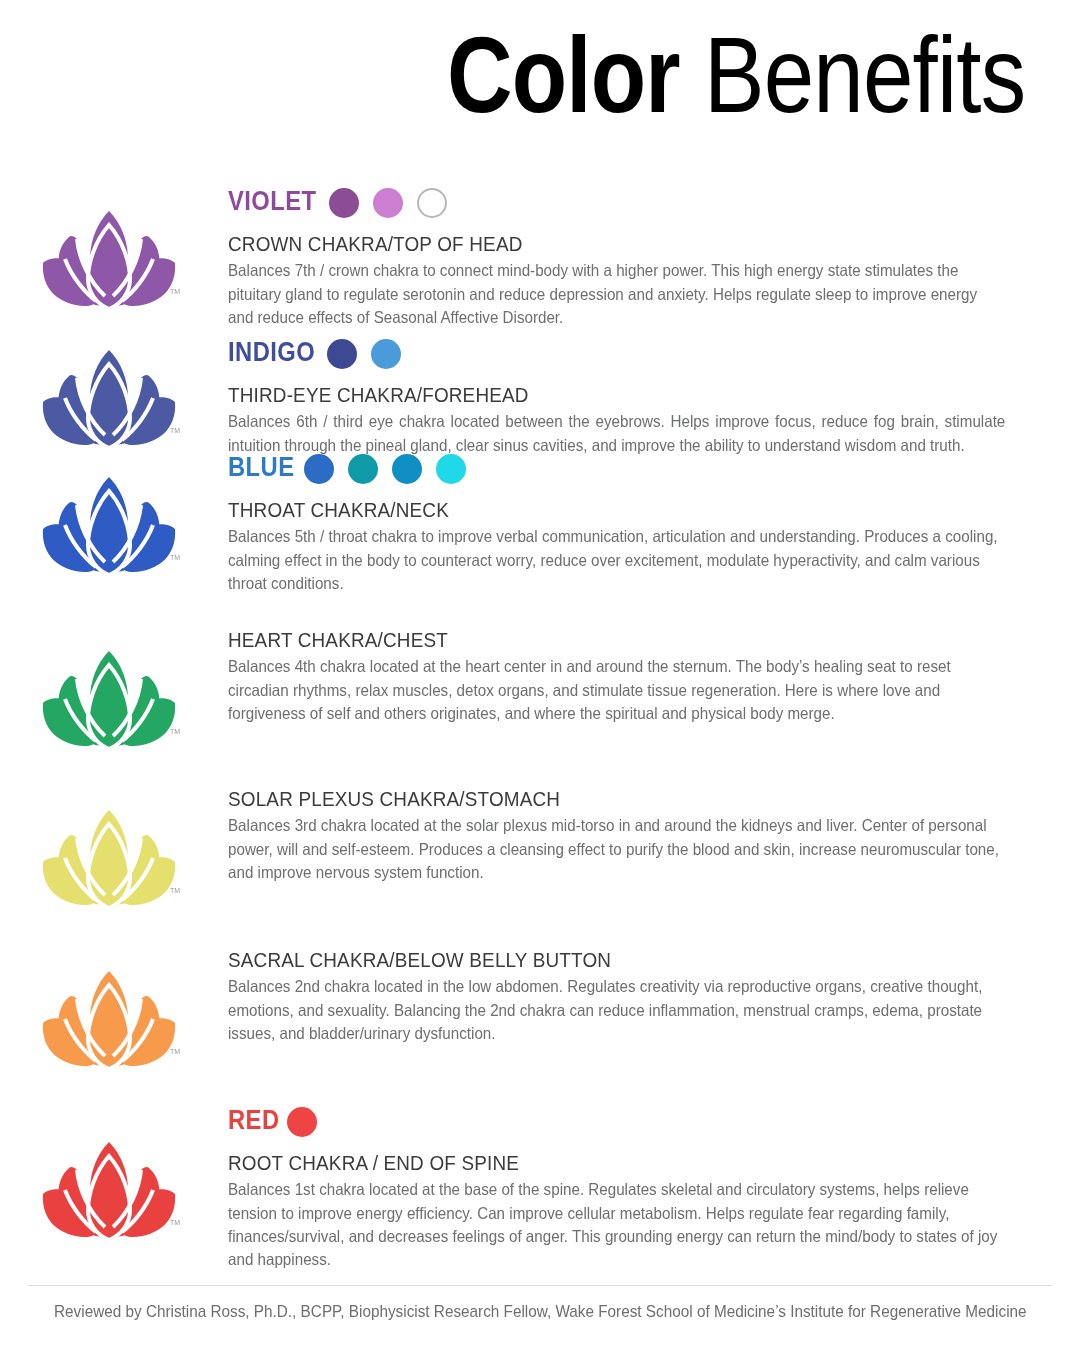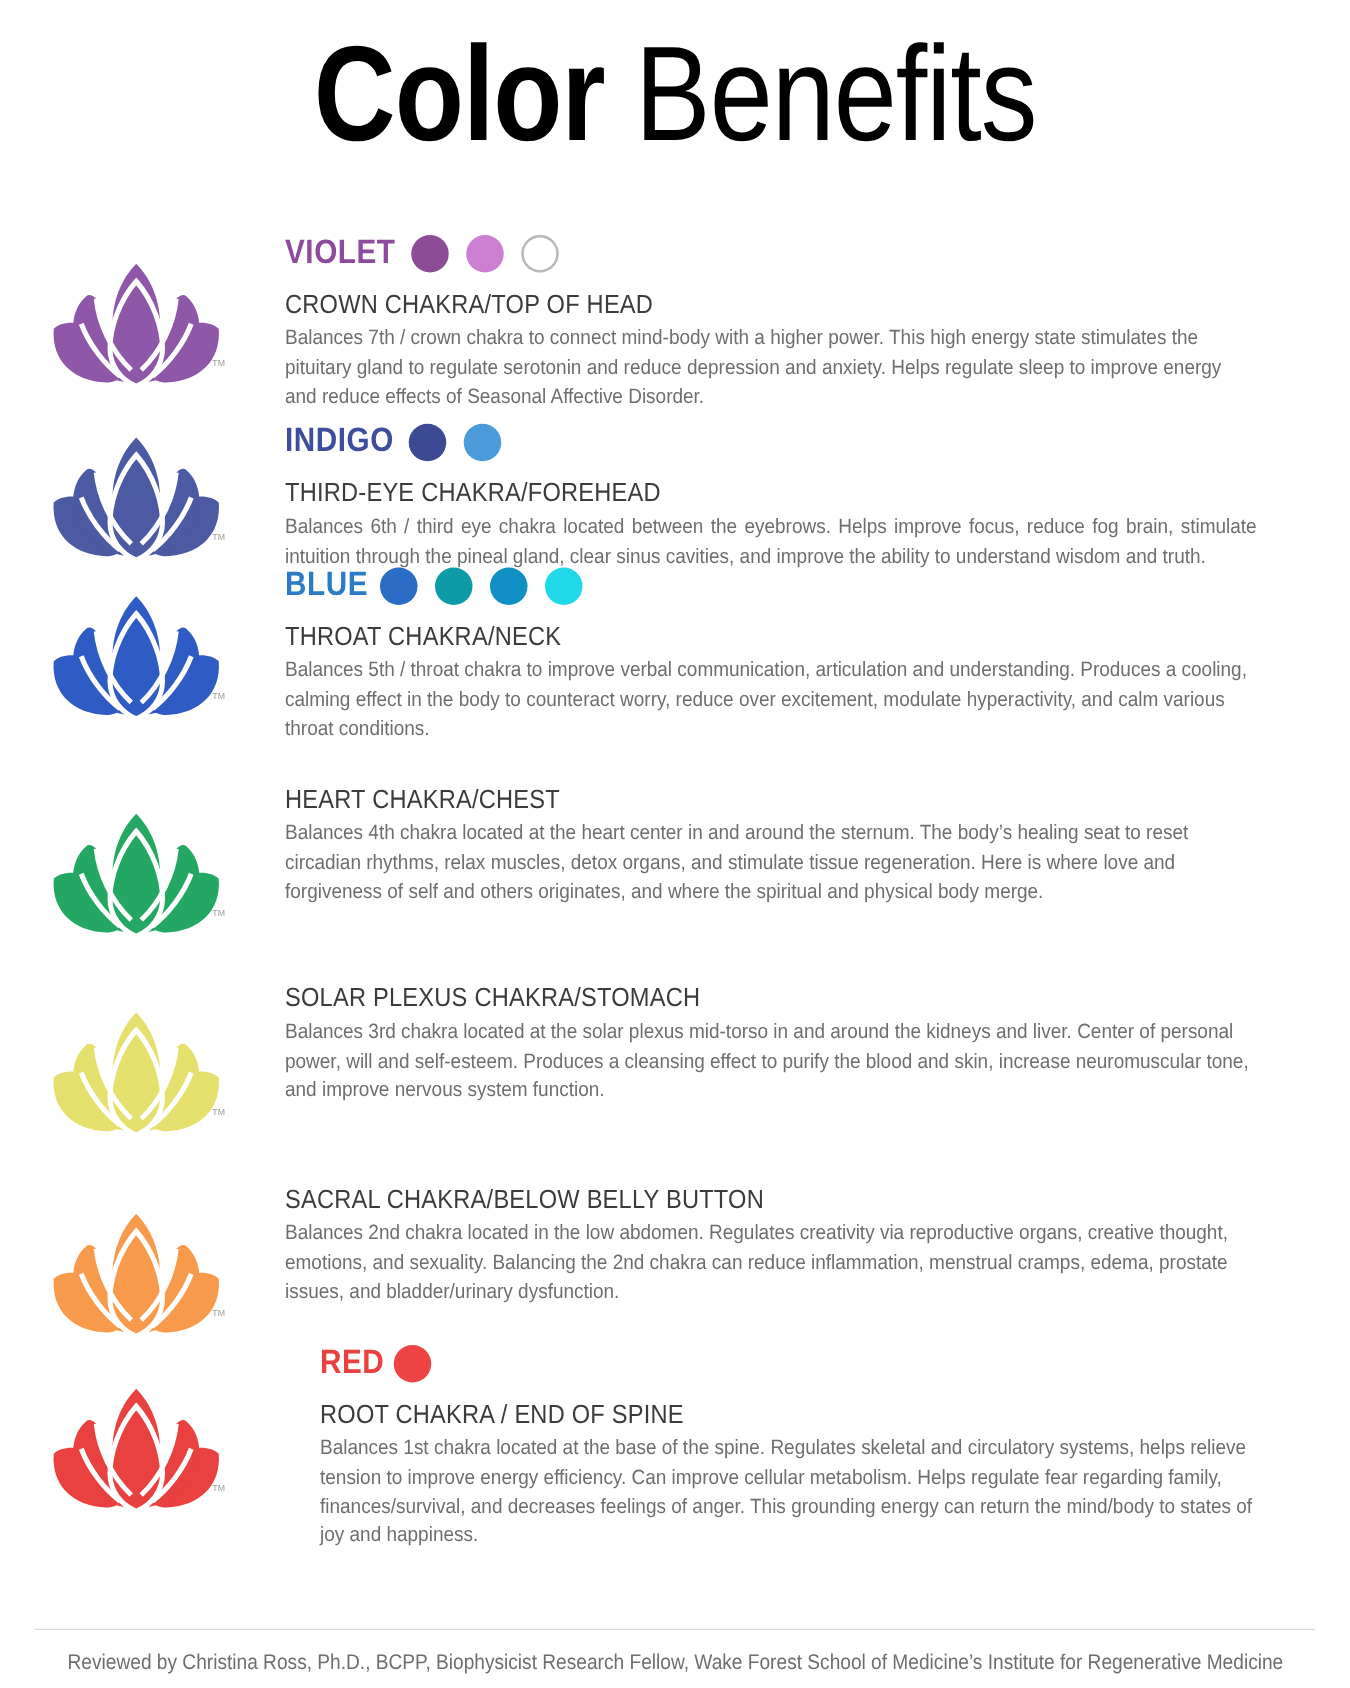--- a/index.html
+++ b/index.html
@@ -12,21 +12,21 @@
     width: 1080px;
     height: 1350px;
     font-family: "Liberation Sans", sans-serif;
     color: #58595b;
     overflow: hidden;
     position: relative;
   }
 
   
   .title-wrap {
-    text-align: center;
+    text-align: right;
     padding-top: 18px;
   }
   .title {
     font-family: "Liberation Sans", sans-serif;
     font-size: 108px;
     line-height: 1.05;
     letter-spacing: -1px;
     color: #000000;
     white-space: nowrap;
     display: inline-block;
@@ -124,21 +124,21 @@
     transform-origin: left top;
     width: 108.6%;
   }
   .body-text.justify { text-align: justify; }
 
   
   .footer {
     position: absolute;
     left: 0;
     right: 0;
-    bottom: 10px;
+    bottom: 28px;
     text-align: left;
   }
   .footer-rule {
     height: 1px;
     background: #d9d9d9;
     margin: 0 28px 16px 28px;
   }
   .footer-text {
     font-size: 17px;
     color: #6d6e70;
@@ -372,21 +372,21 @@
       <path d="M114 52 C 108 68, 96 84, 83 94"></path>
     </g>
   </svg>
       <span class="tm">TM</span>
     </div>
     <div class="content">
       <div class="sub-head">SACRAL CHAKRA/BELOW BELLY BUTTON</div>
       <div class="body-text">Balances 2nd chakra located in the low abdomen. Regulates creativity via reproductive organs, creative thought, emotions, and sexuality. Balancing the 2nd chakra can reduce inflammation, menstrual cramps, edema, prostate issues, and bladder/urinary dysfunction.</div>
     </div>
   </div>
-    <div class="row" style="position: absolute; left: 0px; right: 0px; top: 888px; padding-left: 28px;">
+    <div class="row" style="position: absolute; left: 0px; right: 0px; top: 919px;">
     <div class="lotus-cell" style="top: 30.5px; height: 104px;">
 
   <svg width="140" height="104" viewBox="0 0 140 104">
     <g fill="#E8413F">
 
       <path d="M4 56 C 2 82, 20 98, 46 99 C 52 99, 56 97, 57 94 C 44 84, 32 68, 26 52 C 16 50, 8 52, 4 56 Z"></path>
 
       <path d="M136 56 C 138 82, 120 98, 94 99 C 88 99, 84 97, 83 94 C 96 84, 108 68, 114 52 C 124 50, 132 52, 136 56 Z"></path>
 
       <path d="M30 30 C 16 42, 16 66, 30 82 C 40 93, 54 99, 66 99 C 68 96, 68 92, 66 89 C 50 74, 40 52, 38 32 C 35 29, 32 28, 30 30 Z"></path>

